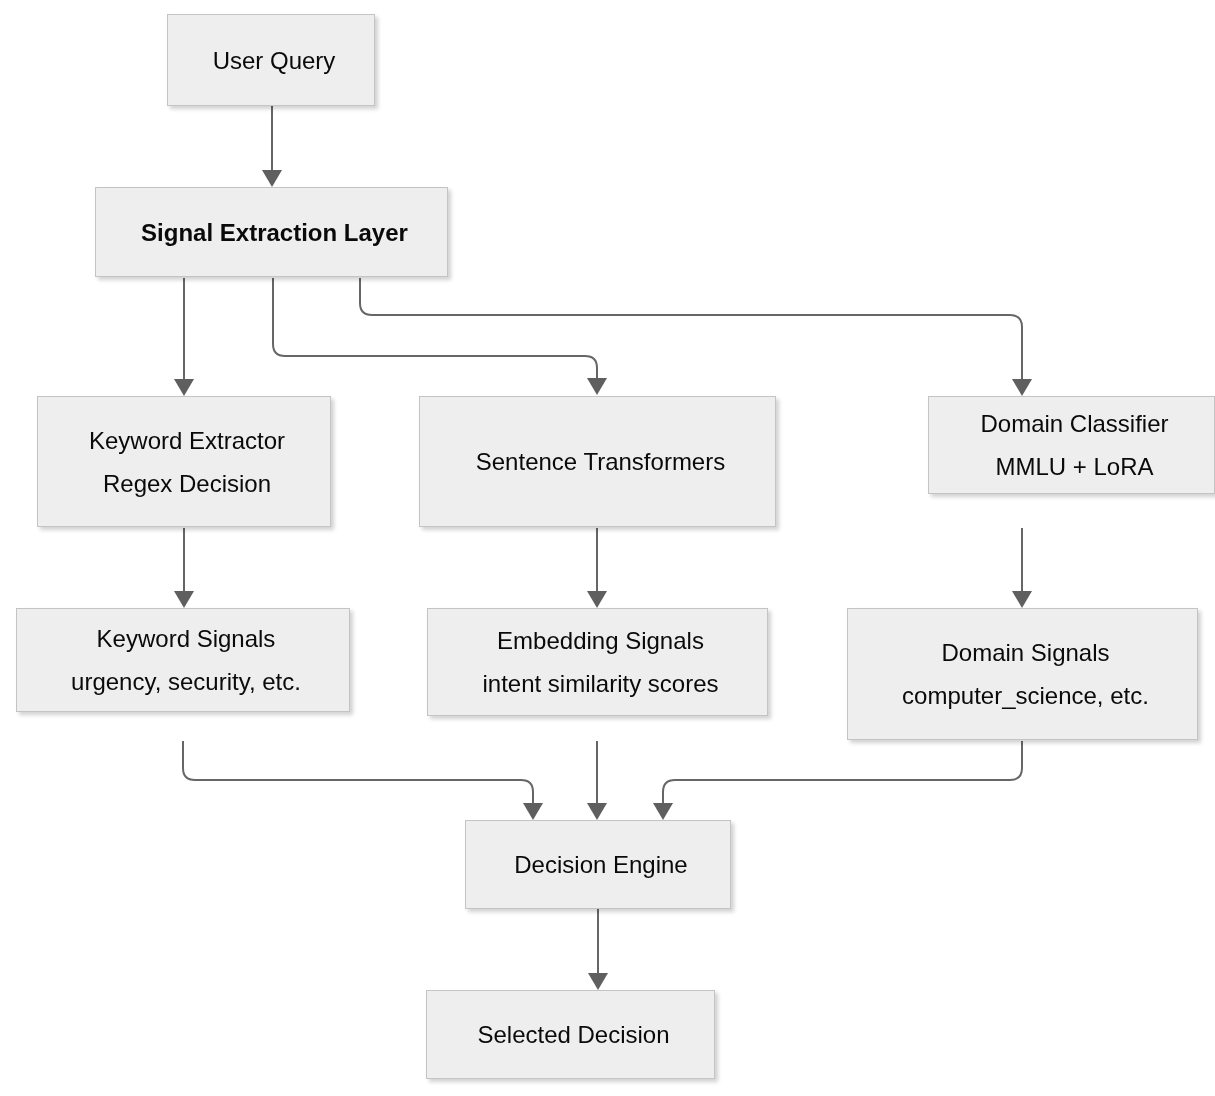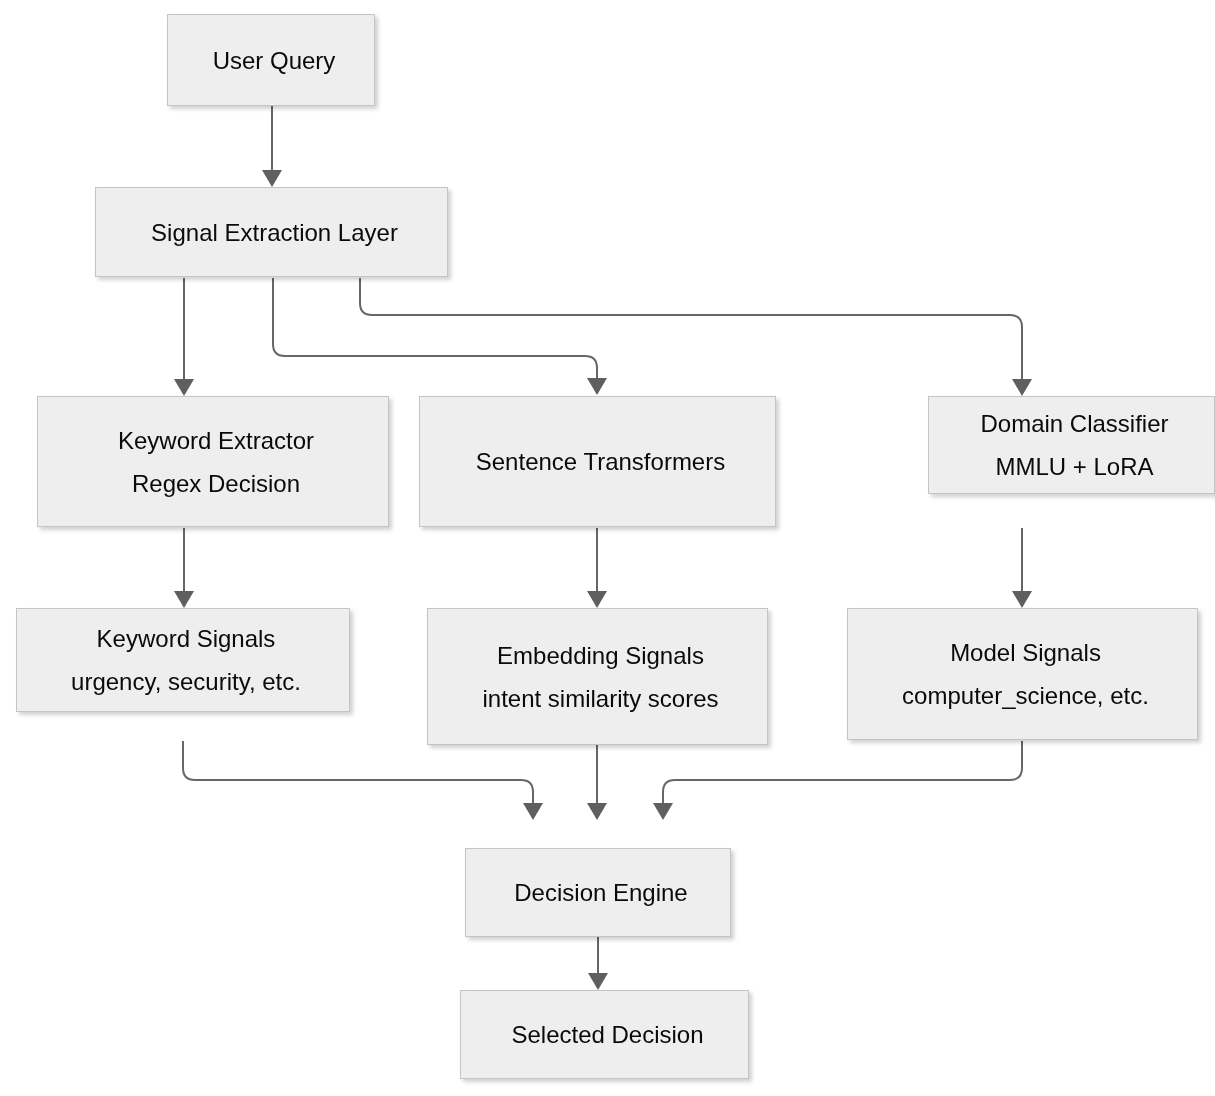--- a/index.html
+++ b/index.html
@@ -111,54 +111,54 @@
     <g>
       <path class="edge-line" d="M598,909 V973"></path>
       <polygon class="edge-arrow" points="588,973 608,973 598,990"></polygon>
     </g>
   </svg>
 
   <div class="node" style="left:167px; top:14px; width:208px; height:92px;">
     <div class="t">User Query</div>
   </div>
 
-  <div class="node" style="left:95px; top:187px; width:353px; height:90px;">
+  <div class="node" style="left:95px; top:187px; width:353px; height:90px;font-weight:bold;">
     <div class="t">Signal Extraction Layer</div>
   </div>
 
-  <div class="node" style="left:37px; top:396px; width:352px; height:131px;">
+  <div class="node" style="left:37px; top:396px; width:294px; height:131px;">
     <div class="t">Keyword Extractor</div>
     <div class="t">Regex Decision</div>
   </div>
 
   <div class="node" style="left:419px; top:396px; width:357px; height:131px;">
     <div class="t">Sentence Transformers</div>
   </div>
 
   <div class="node" style="left:928px; top:396px; width:287px; height:98px;">
     <div class="t">Domain Classifier</div>
     <div class="t">MMLU + LoRA</div>
   </div>
 
   <div class="node" style="left:16px; top:608px; width:334px; height:104px;">
     <div class="t">Keyword Signals</div>
     <div class="t">urgency, security, etc.</div>
   </div>
 
-  <div class="node" style="left:427px; top:608px; width:341px; height:137px;">
+  <div class="node" style="left:427px; top:608px; width:341px; height:108px;">
     <div class="t">Embedding Signals</div>
     <div class="t">intent similarity scores</div>
   </div>
 
   <div class="node" style="left:847px; top:608px; width:351px; height:132px;">
-    <div class="t">Model Signals</div>
+    <div class="t">Domain Signals</div>
     <div class="t">computer_science, etc.</div>
   </div>
 
-  <div class="node" style="left:465px; top:820px; width:266px; height:89px;margin-top:28px;">
+  <div class="node" style="left:465px; top:820px; width:266px; height:89px;">
     <div class="t">Decision Engine</div>
   </div>
 
-  <div class="node" style="left:460px; top:990px; width:289px; height:89px;">
+  <div class="node" style="left:426px; top:990px; width:289px; height:89px;">
     <div class="t">Selected Decision</div>
   </div>
 
 </div>
 
 </body></html>

